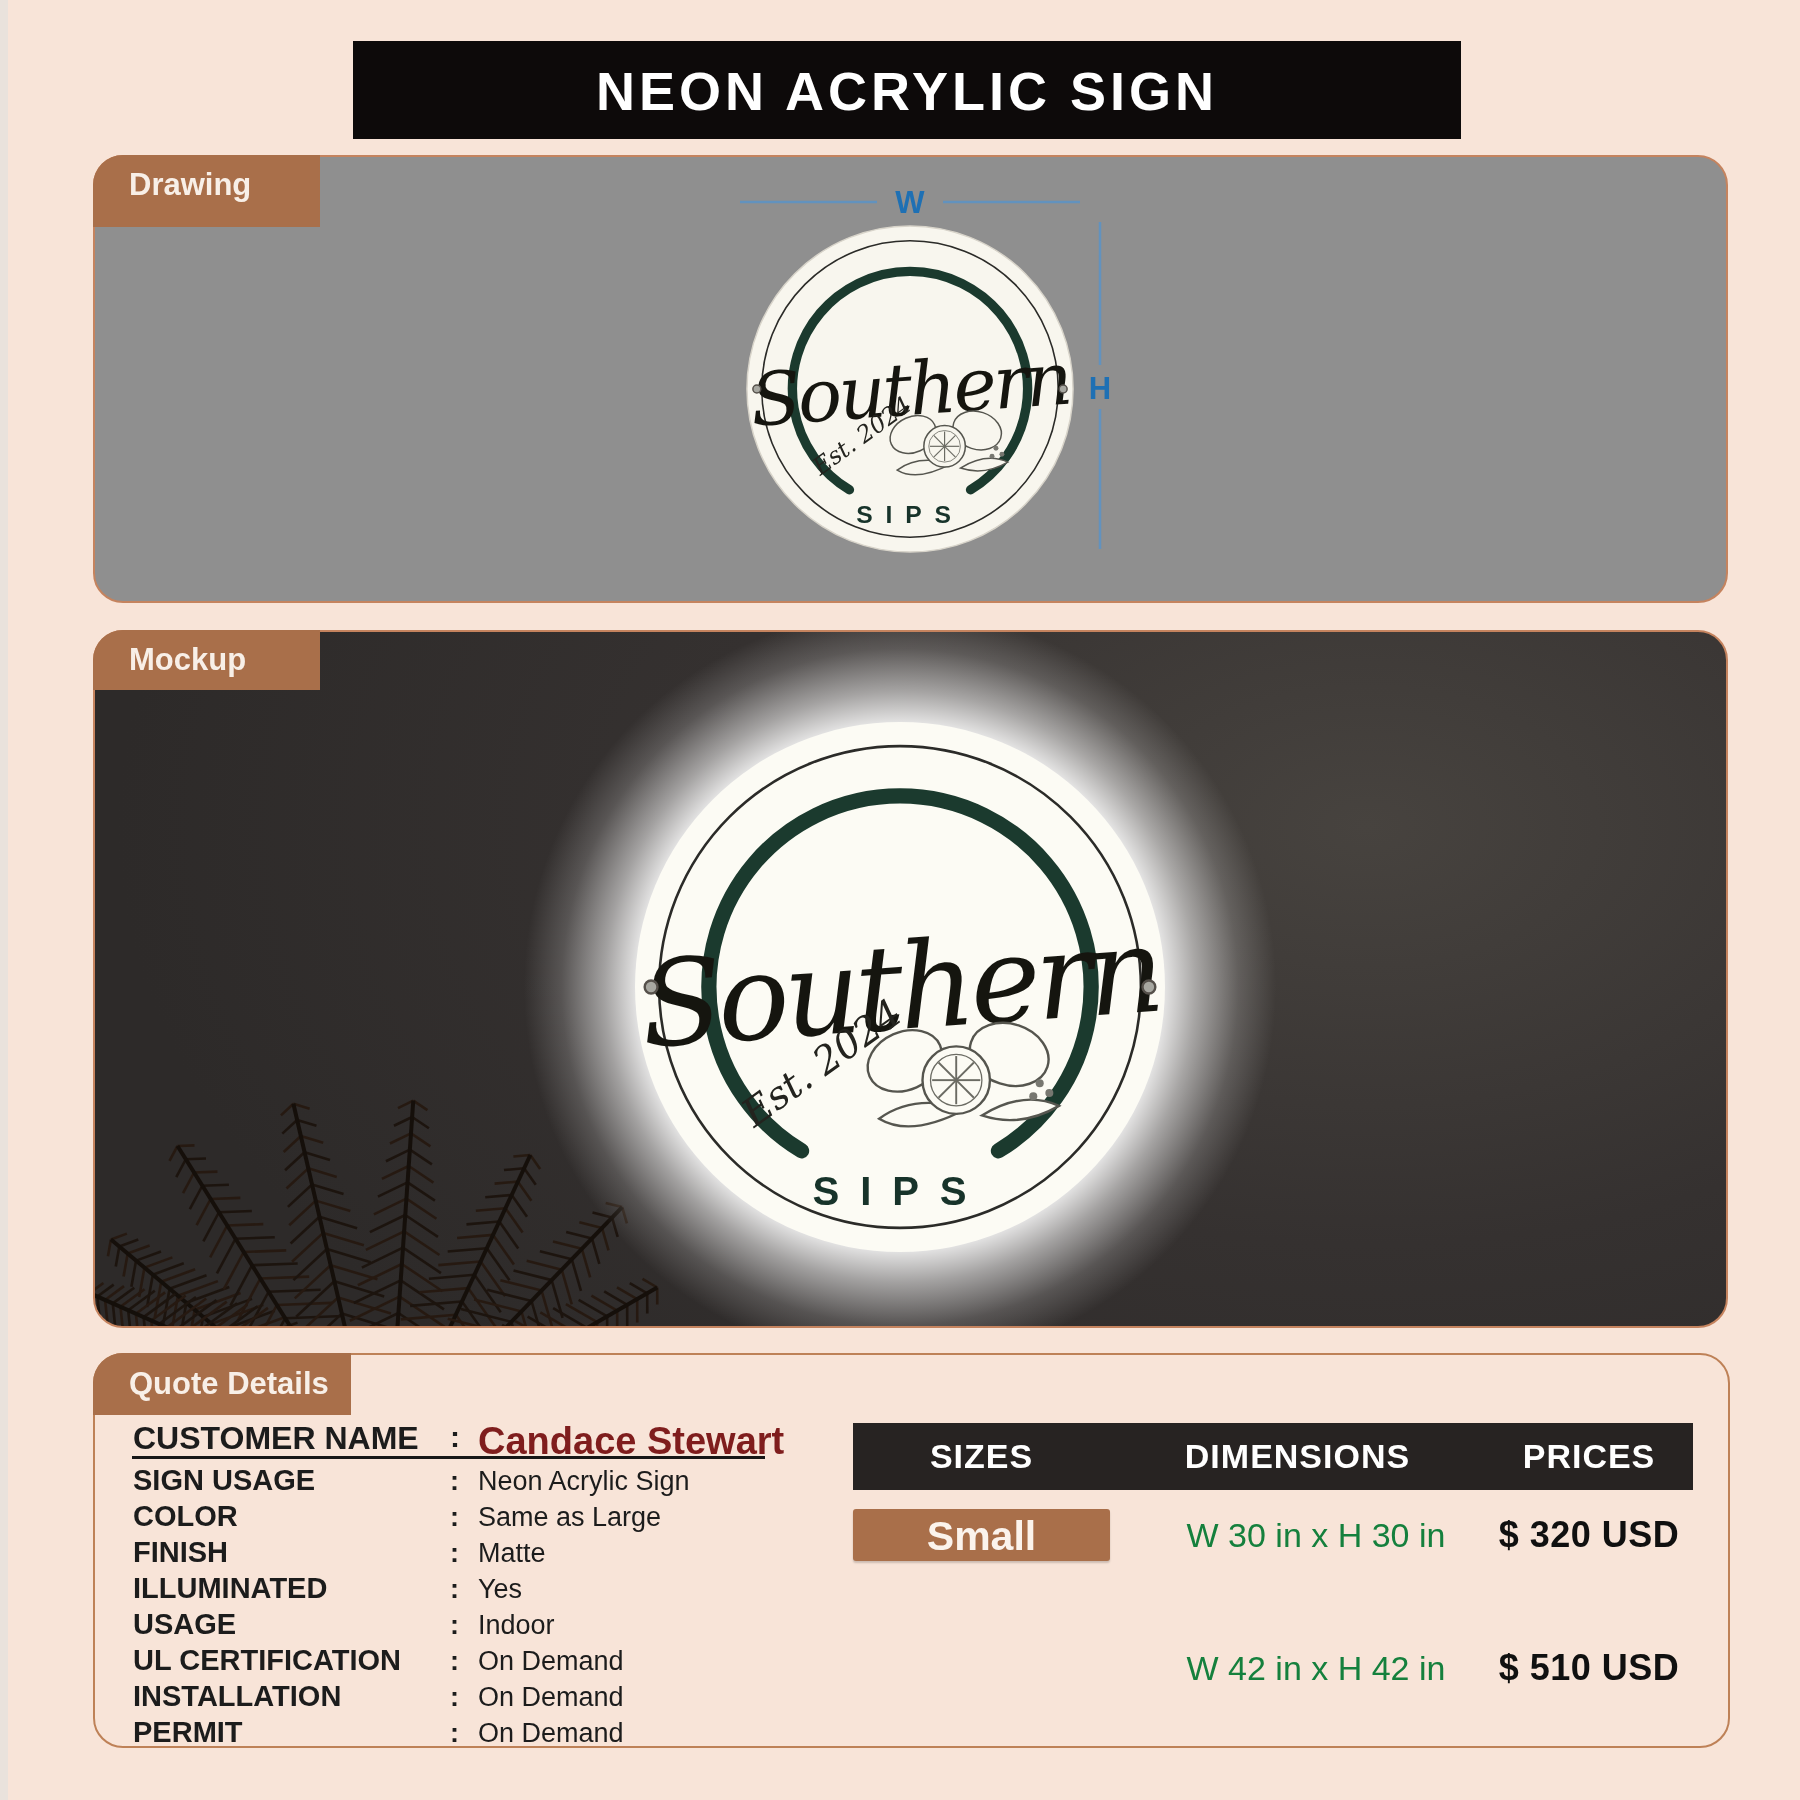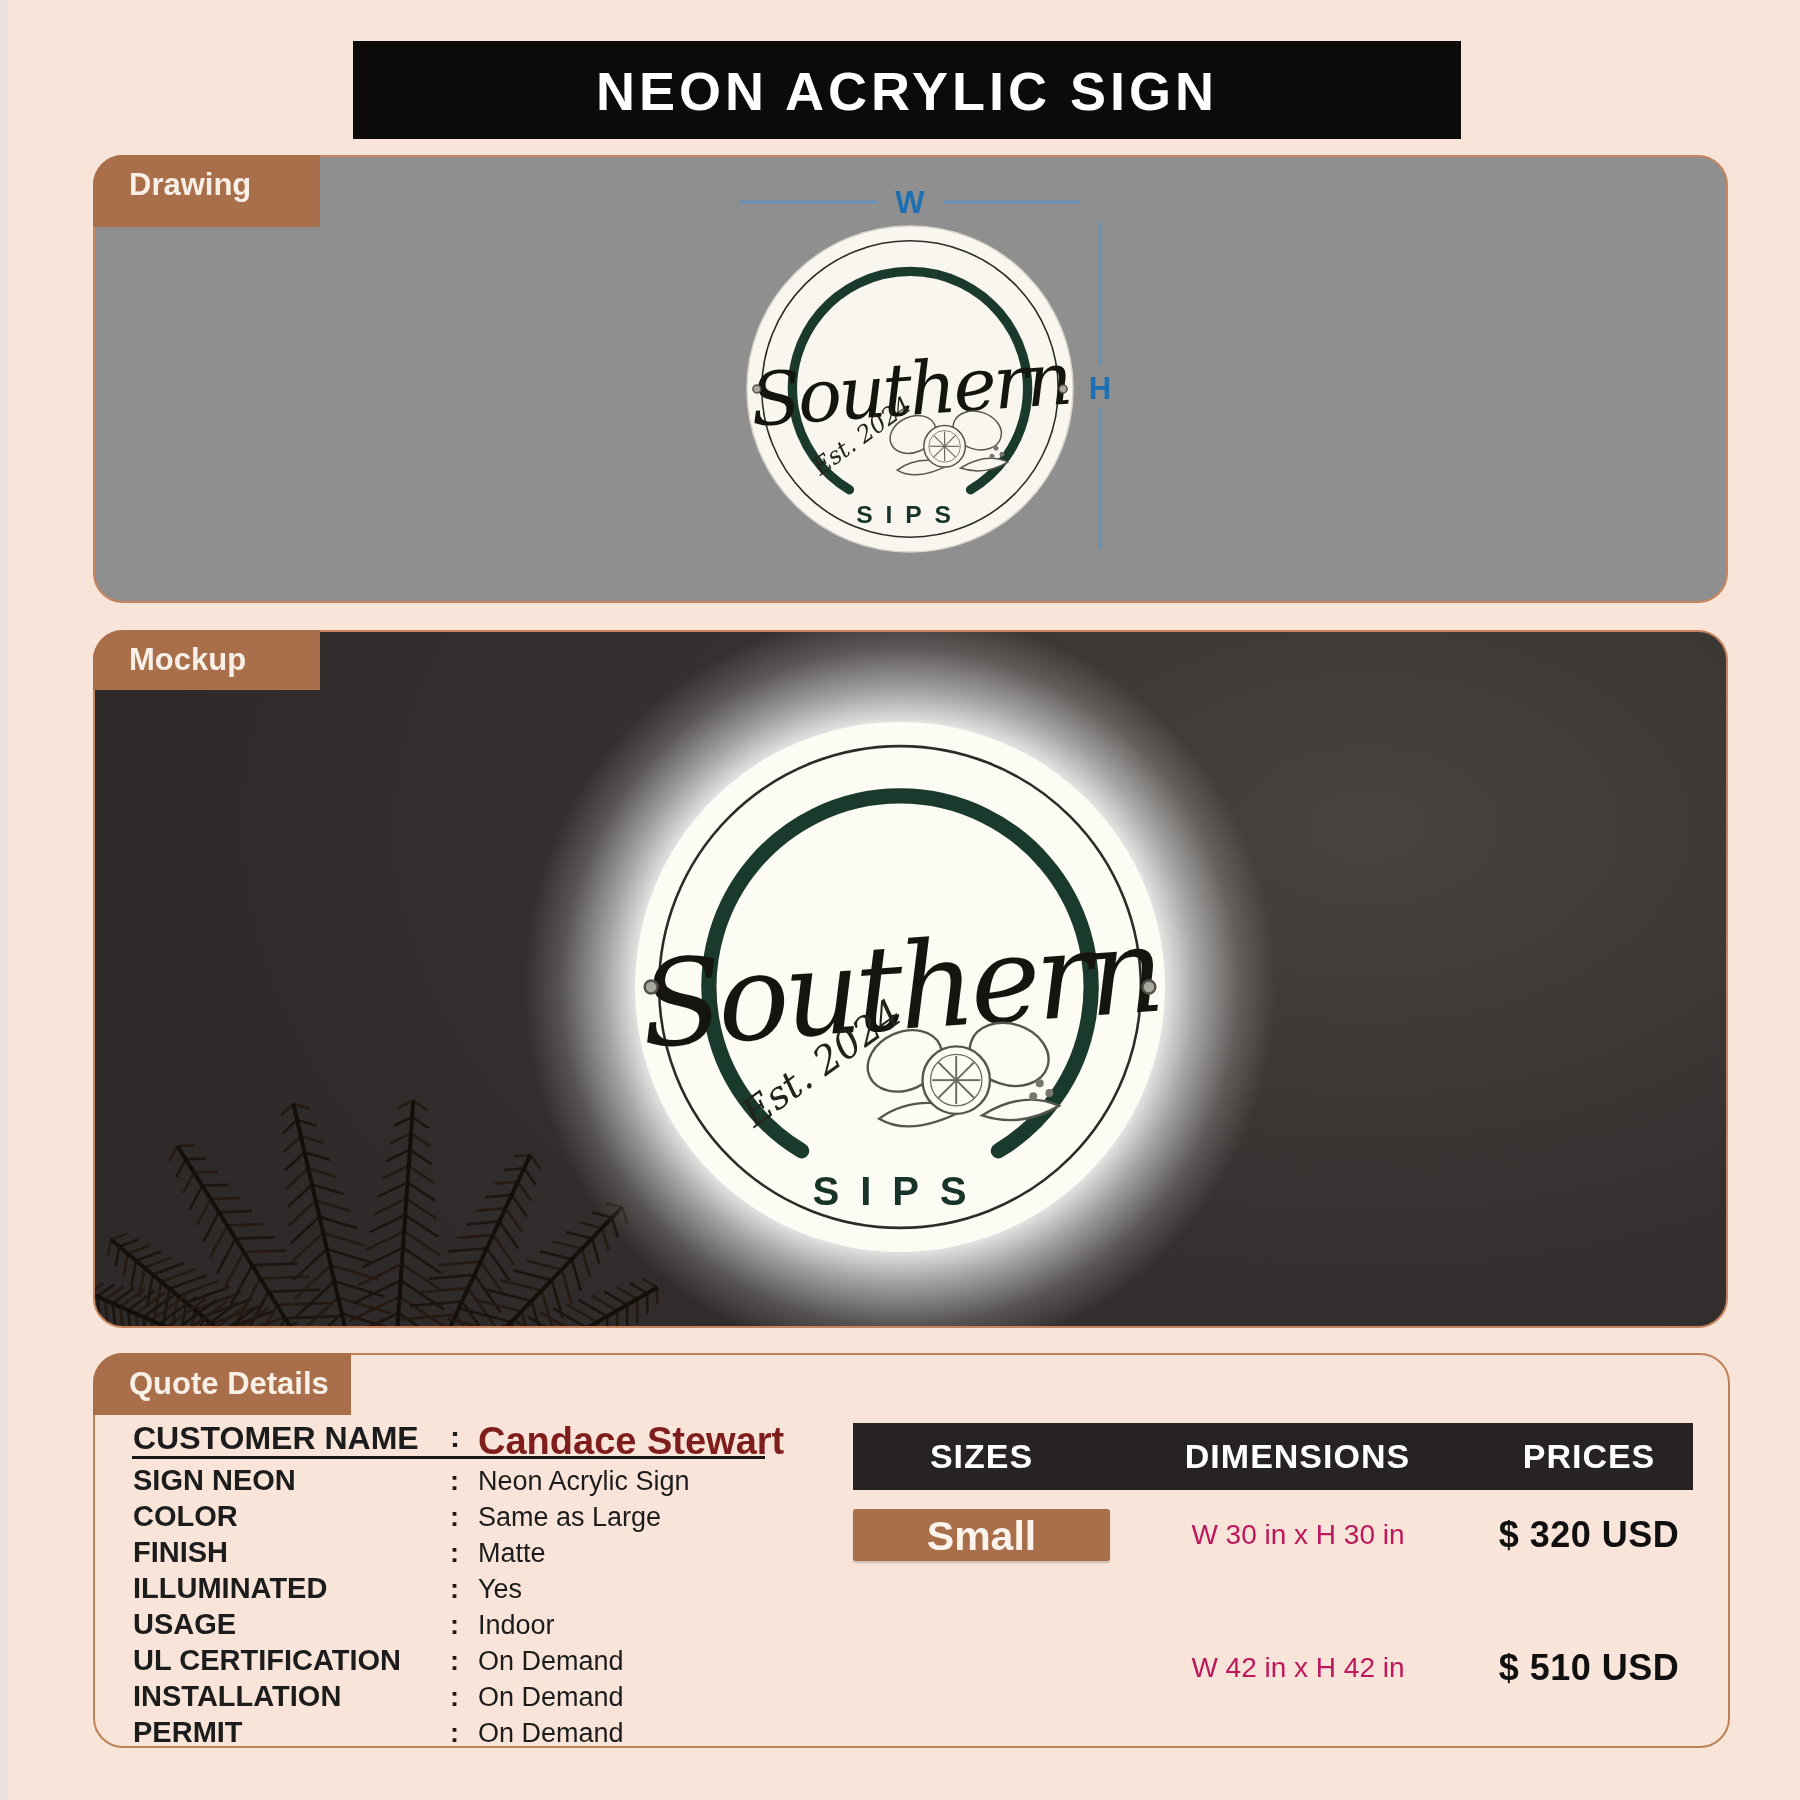--- a/index.html
+++ b/index.html
@@ -50,22 +50,22 @@
                 display:flex;align-items:center;color:#FFFFFF;font-weight:800;
                 font-size:34px;letter-spacing:1px;}
   #price-header .h1{width:257px;text-align:center;}
   #price-header .h2{width:375px;text-align:center;}
   #price-header .h3{width:208px;text-align:center;}
   .p-row{left:845px;width:840px;height:52px;}
   .size-btn{position:absolute;left:0;top:0;width:257px;height:52px;background:#A96F4A;
             color:#FBF3EC;font-weight:700;font-size:41px;text-align:center;line-height:52px;
             border:none;border-radius:3px;box-shadow:0 2px 2px rgba(0,0,0,0.18);cursor:pointer;
             font-family:"Liberation Sans",sans-serif;}
-  .dims{position:absolute;left:260px;top:0;width:370px;text-align:center;line-height:52px;
-        font-size:28px;color:#be185d;}
+  .dims{position:absolute;left:278px;top:0;width:370px;text-align:center;line-height:52px;
+        font-size:34px;color:#15803d;}
   .price{position:absolute;left:632px;top:0;width:208px;text-align:center;line-height:52px;
          font-size:36px;font-weight:800;color:#101010;letter-spacing:0.5px;}
 
   svg text{font-family:"Liberation Sans",sans-serif;}
   .script-word{font-family:"DejaVu Serif",serif;font-style:italic;}
 </style>
 </head>
 <body>
 
 <div id="page">
@@ -449,21 +449,21 @@
 
   <div id="customer-row" class="abs">
     <span class="lab">CUSTOMER NAME</span>
     <span class="col">:</span>
     <span class="val">Candace Stewart</span>
   </div>
   <div id="customer-underline" class="abs"></div>
 
   <div id="quote-rows" class="abs">
     <div class="q-row">
-      <span class="lab">SIGN NEON</span>
+      <span class="lab">SIGN USAGE</span>
       <span class="col">:</span>
       <span class="val">Neon Acrylic Sign</span>
     </div>
     <div class="q-row">
       <span class="lab">COLOR</span>
       <span class="col">:</span>
       <span class="val">Same as Large</span>
     </div>
     <div class="q-row">
       <span class="lab">FINISH</span>

